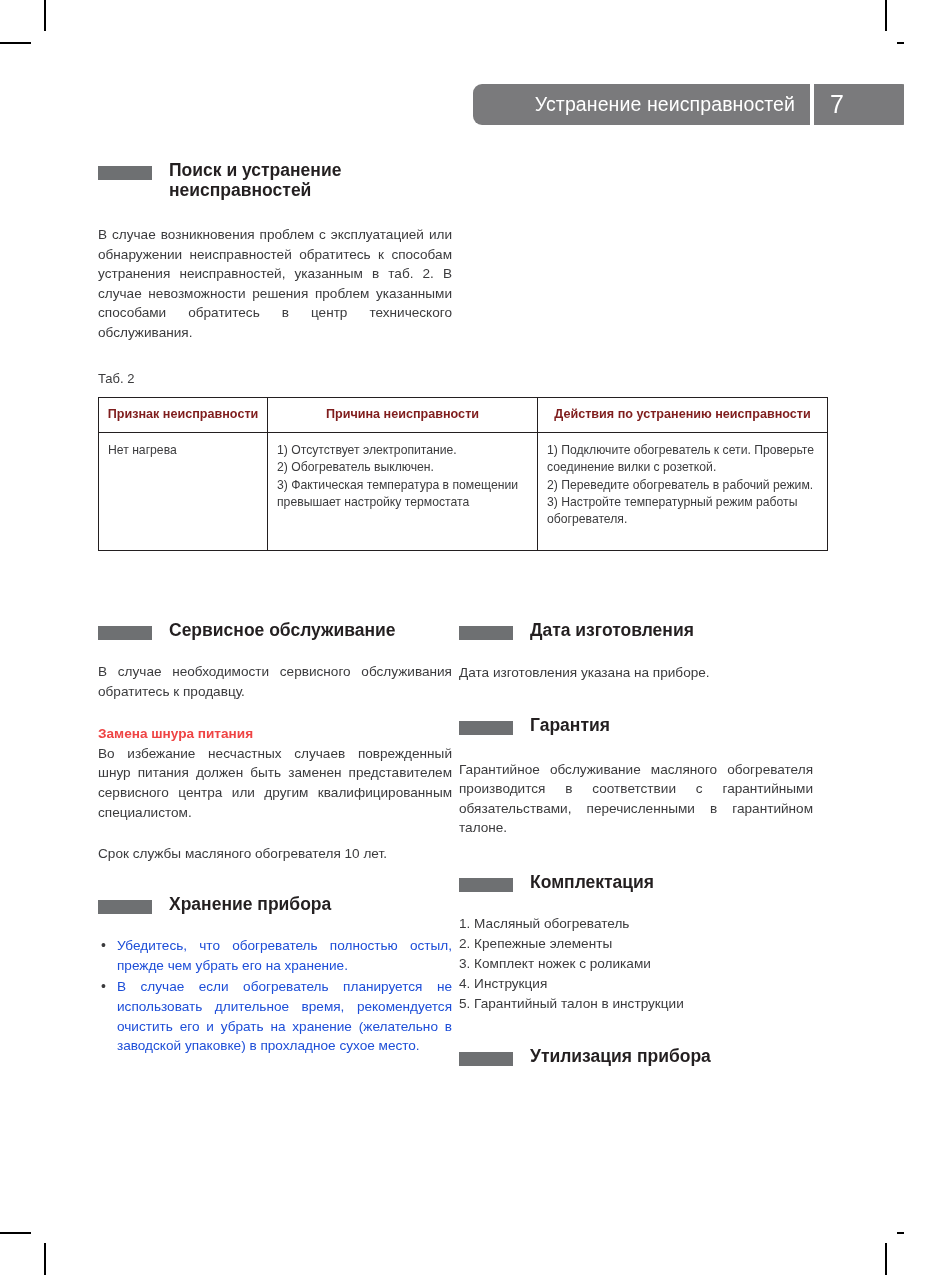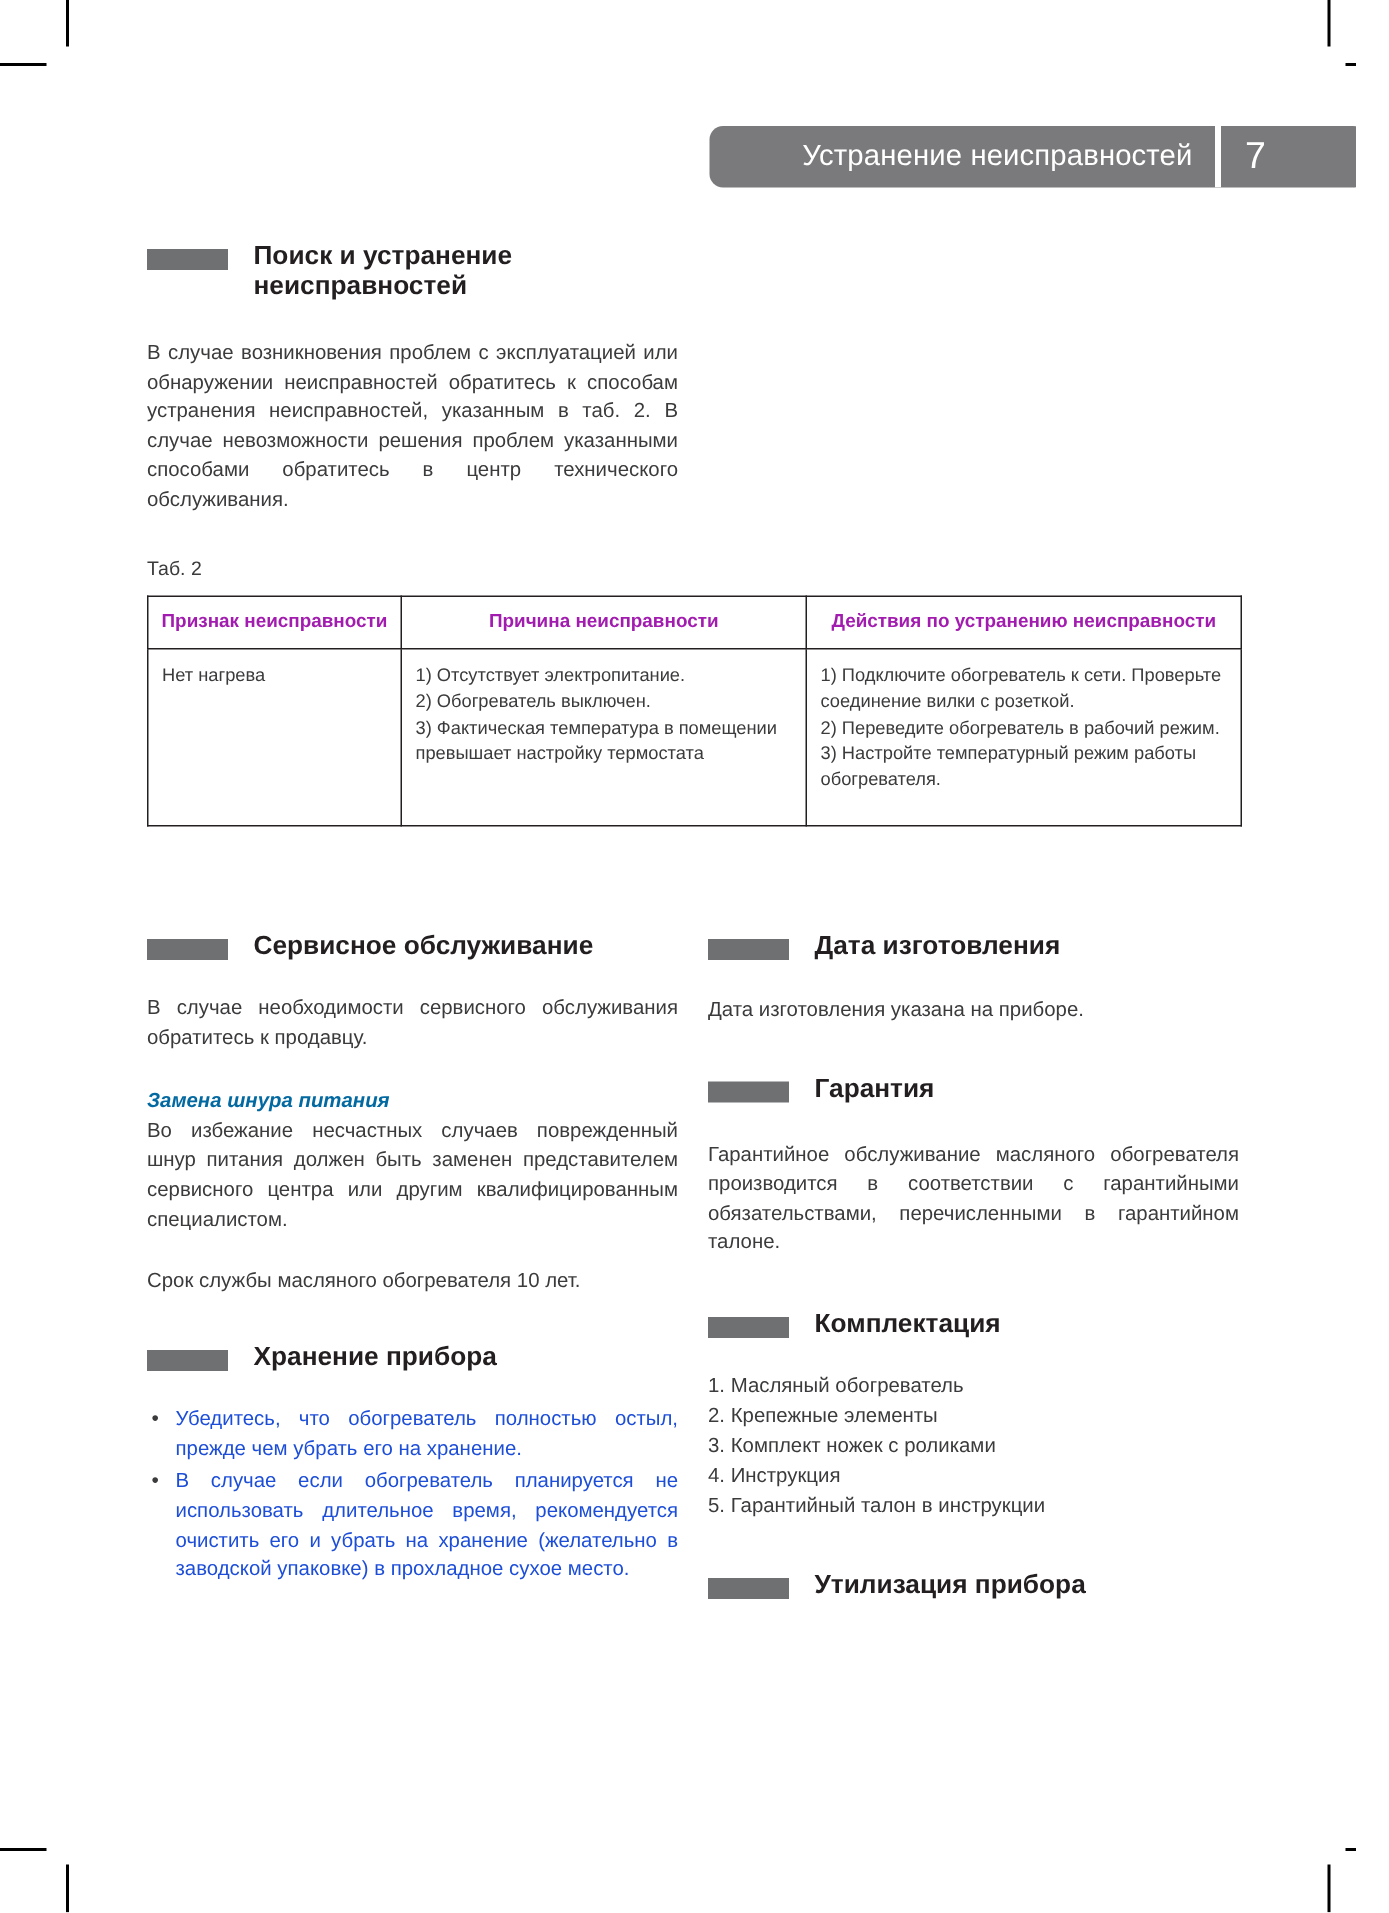--- a/index.html
+++ b/index.html
@@ -71,21 +71,21 @@
     font-size: 25px;
     box-sizing: border-box;
   }
 
   
   .col {
     position: absolute;
     width: 354px;
   }
   #col-left  { left: 98px;  }
-  #col-right { left: 472px; }
+  #col-right { left: 459px; }
 
   
   .head {
     display: flex;
     align-items: flex-start;
   }
   .head .block {
     flex: 0 0 auto;
     width: 54px;
     height: 14px;
@@ -108,22 +108,21 @@
     text-align: justify;
     color: #3b3b3d;
   }
   p.body.nojust { text-align: left; }
 
   .subhead {
     margin: 0;
     font-size: 13.6px;
     font-weight: bold;
     line-height: 1.42;
-    color: #0369a1;
-    font-style: italic;
+    color: #ef4444;
   }
 
   ul.bullets {
     margin: 0;
     padding: 0;
     list-style: none;
   }
   ul.bullets li {
     position: relative;
     padding-left: 19px;
@@ -173,21 +172,21 @@
   #trouble-table td {
     border: 1.4px solid #231f20;
     vertical-align: top;
     padding: 0;
   }
   #trouble-table th {
     text-align: center;
     font-size: 12.6px;
     font-weight: bold;
     line-height: 1.35;
-    color: #a21caf;
+    color: #7f1d1d;
     padding: 8px 6px 9px;
     vertical-align: middle;
   }
   #trouble-table td {
     font-size: 12.2px;
     line-height: 1.42;
     color: #3b3b3d;
     padding: 9px 9px 10px;
   }
   #trouble-table td.cell-sign { height: 98px; }

